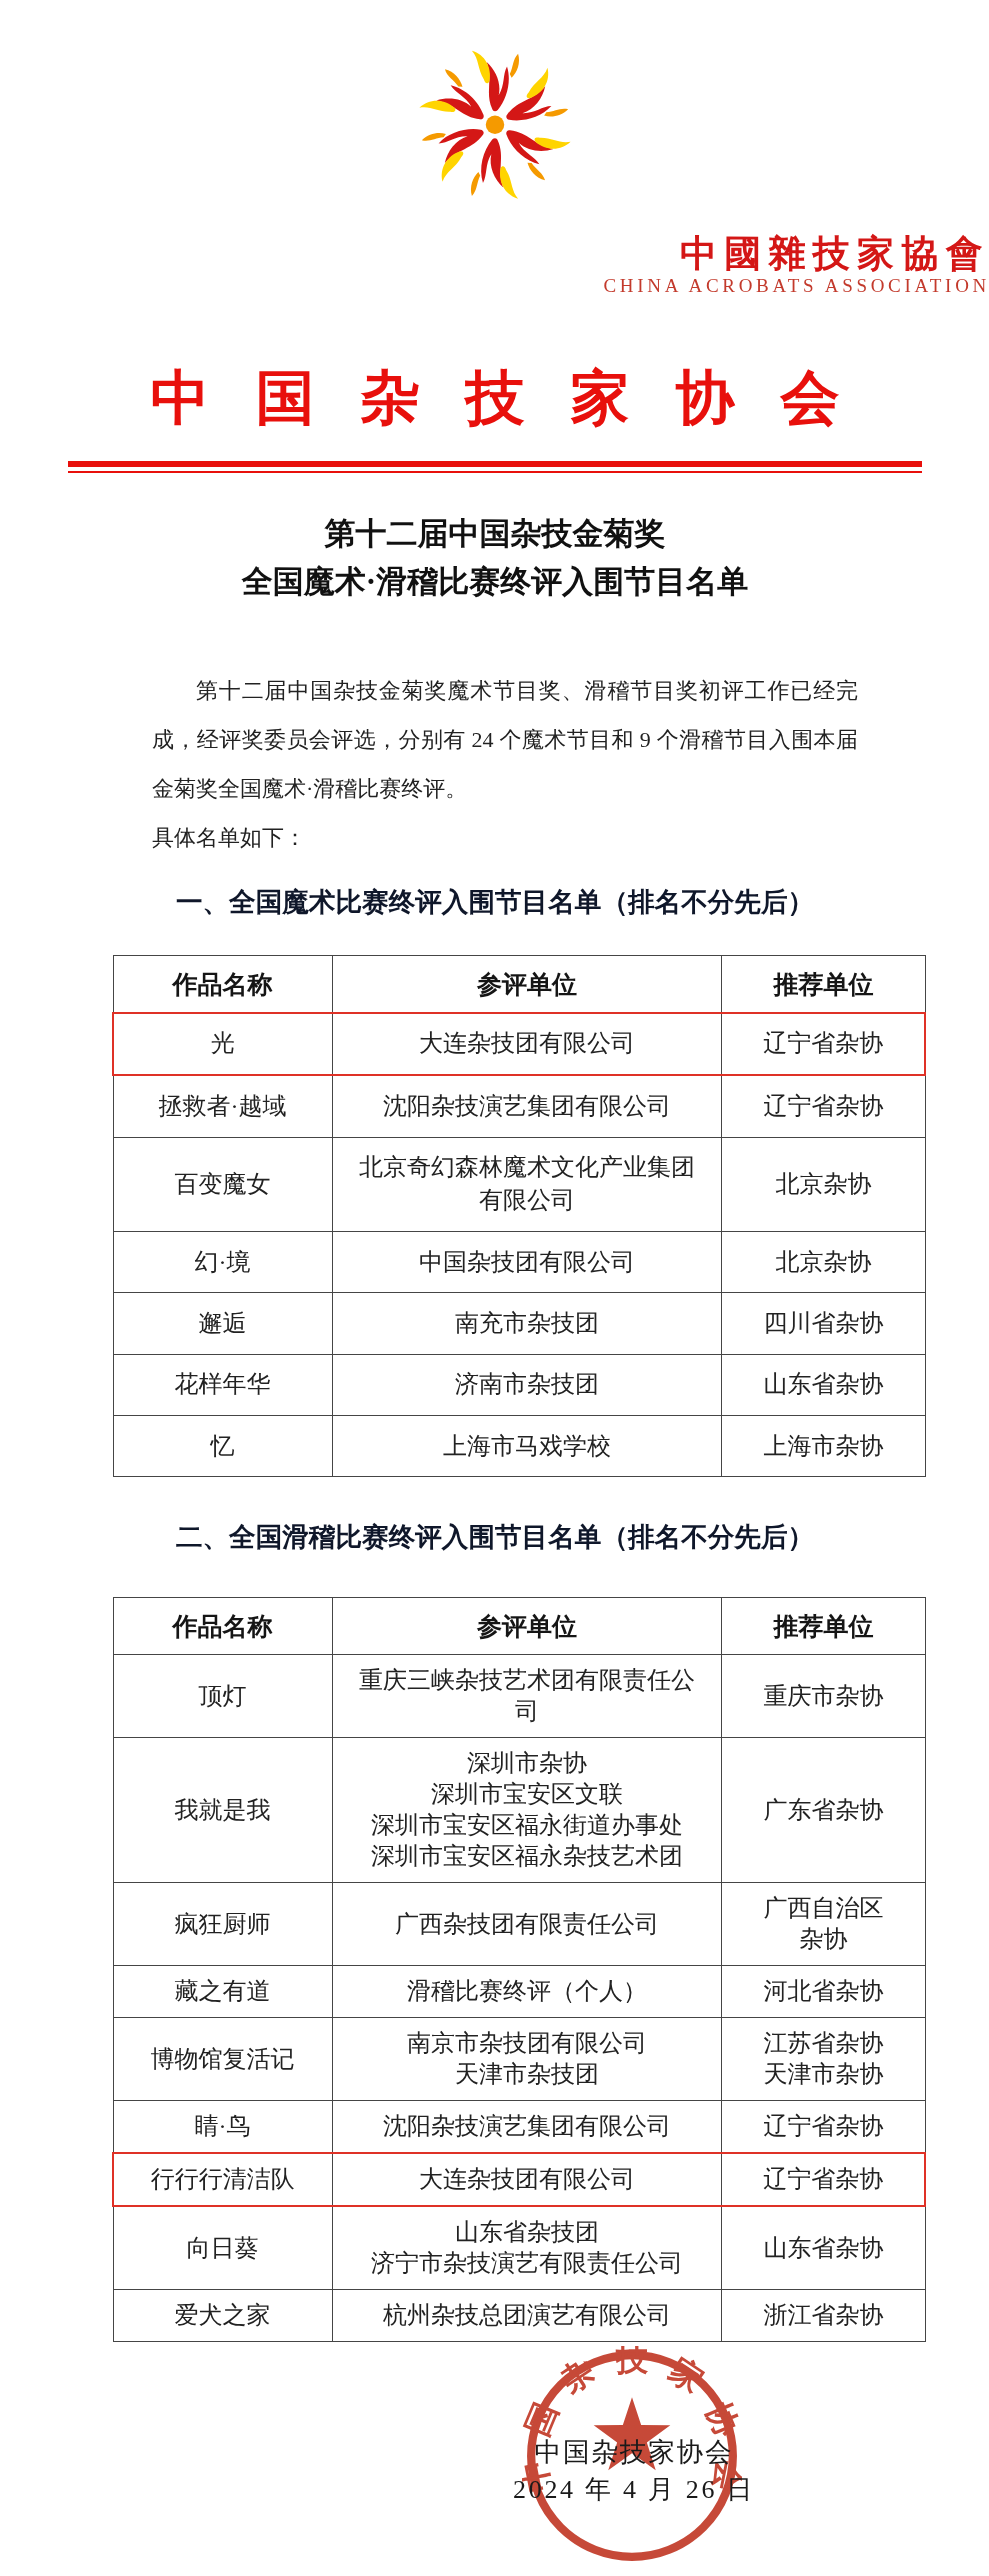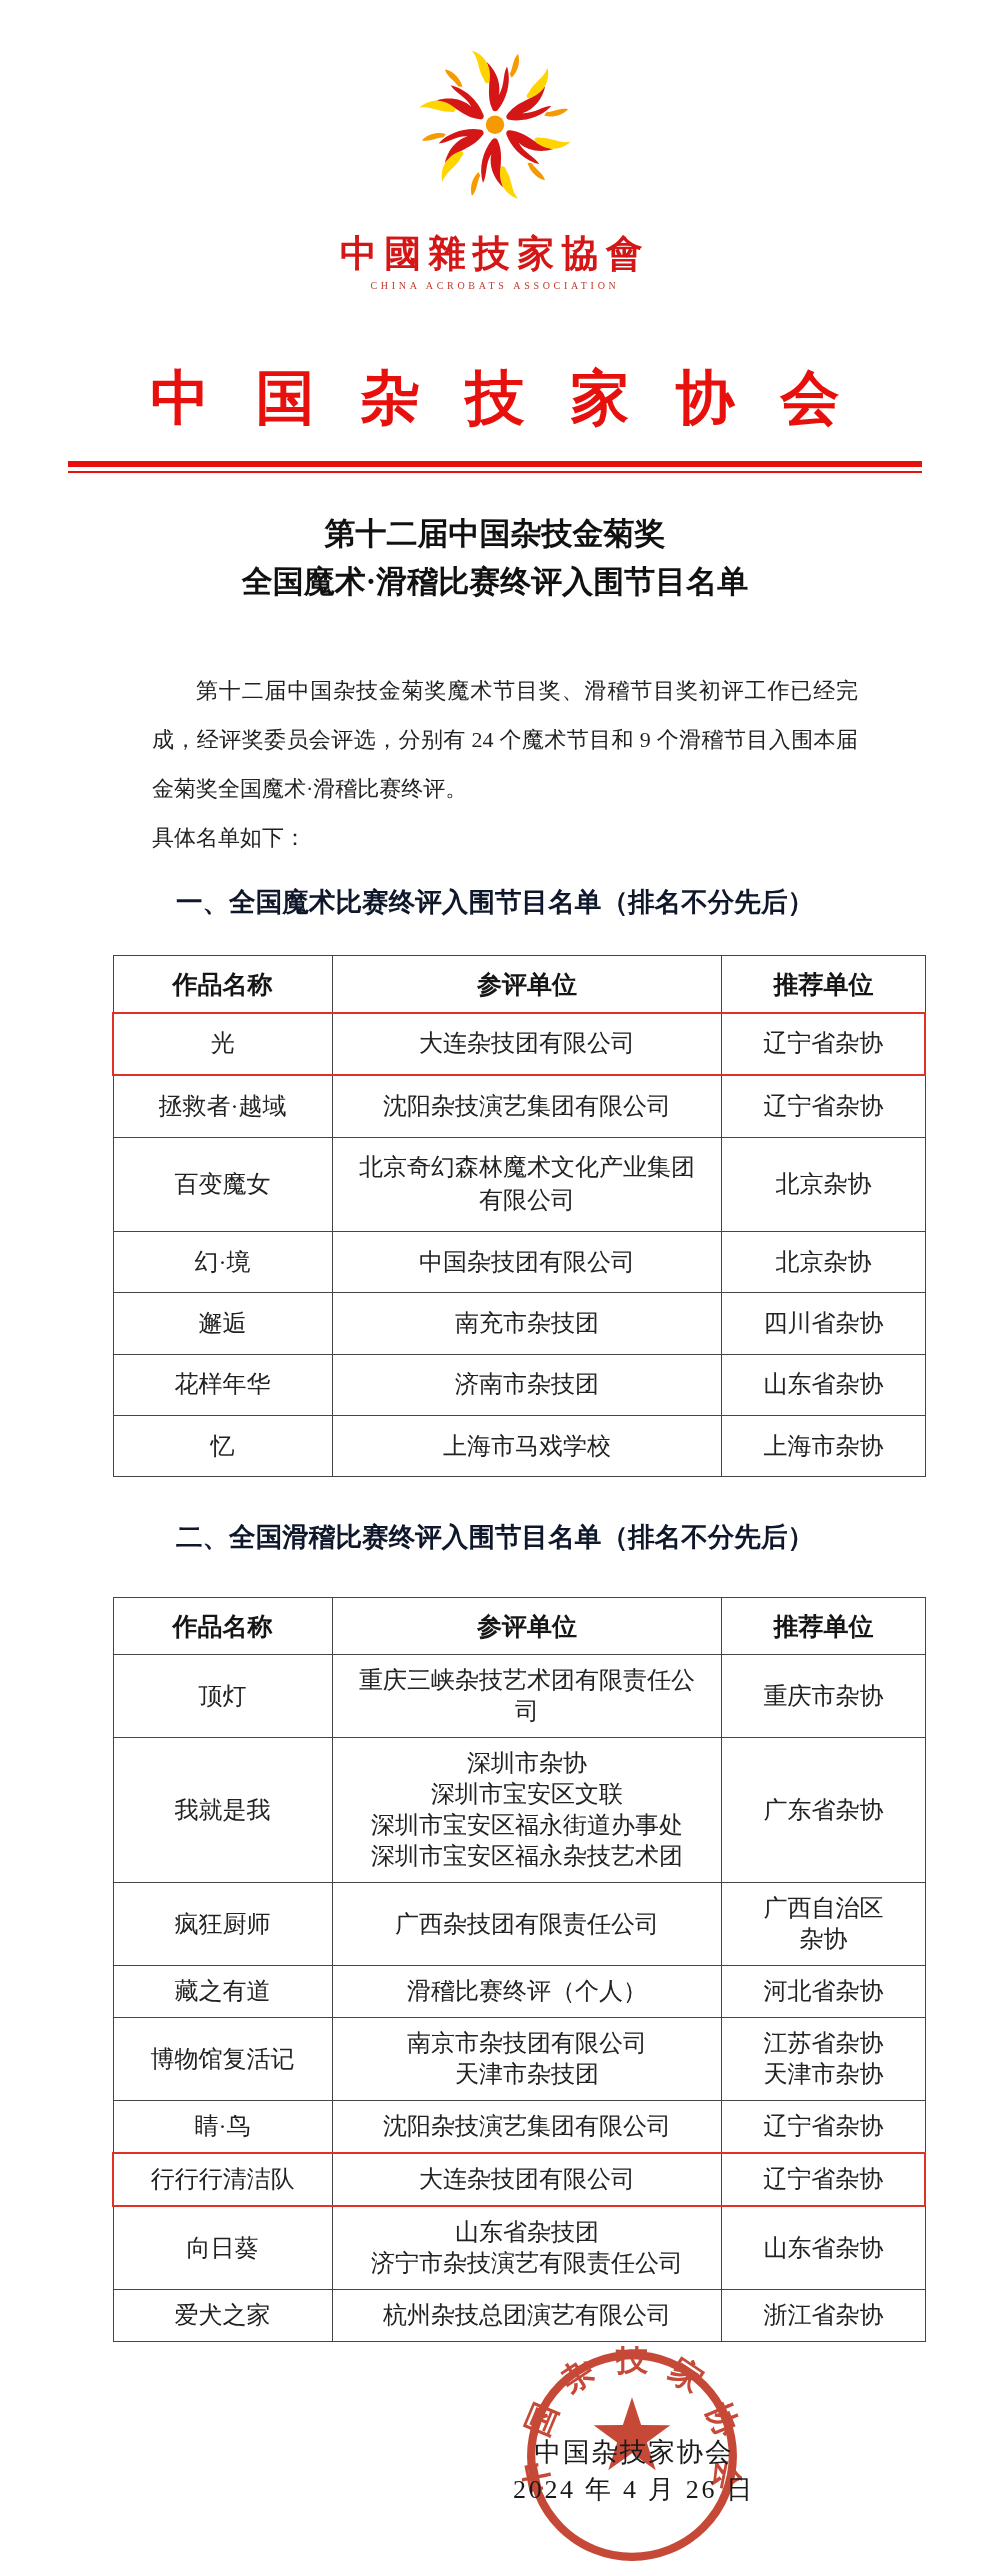--- a/index.html
+++ b/index.html
@@ -7,30 +7,30 @@
   .page {
     position:relative;
     width:990px; height:2576px;
     margin:0 auto;
     background:#ffffff;
     font-family:"Liberation Serif", serif;
     color:#1c1c1c;
     overflow:hidden;
   }
   
-  .logo-block { padding-top:37px; text-align:center; }
+  .logo-block { padding-top:37px; text-align:right; }
   .logo-svg { width:192px; height:194px; display:block; margin:0 auto; }
   .logo-calligraphy {
     margin-top:1.8px;
     color:#d41716; font-size:37px; font-weight:bold;
     letter-spacing:7.3px; line-height:42px;
     font-family:"Liberation Serif", serif;
   }
   .logo-english {
-    color:#c33a2c; font-size:10px; letter-spacing:3.7px; line-height:22px;
+    color:#c33a2c; font-size:19px; letter-spacing:3.7px; line-height:22px;
     font-family:"Liberation Serif", serif;
   }
   
   .org-title {
     margin-top:66px;
     text-align:center;
     color:#e8100c;
     font-size:59px; font-weight:bold;
     letter-spacing:46px; padding-left:46px;
     line-height:71px;

